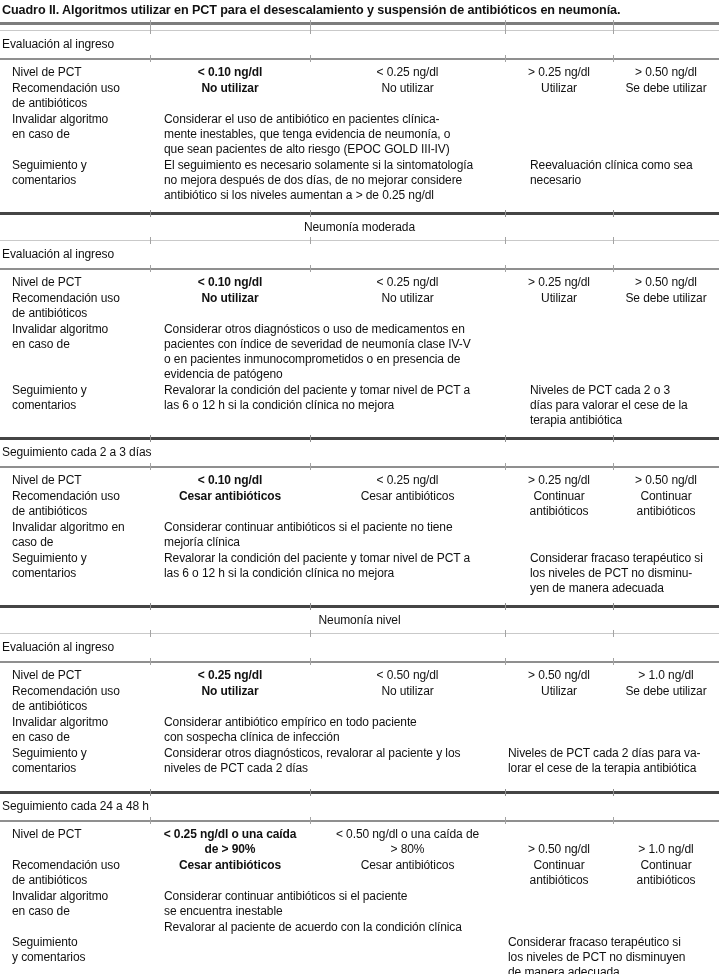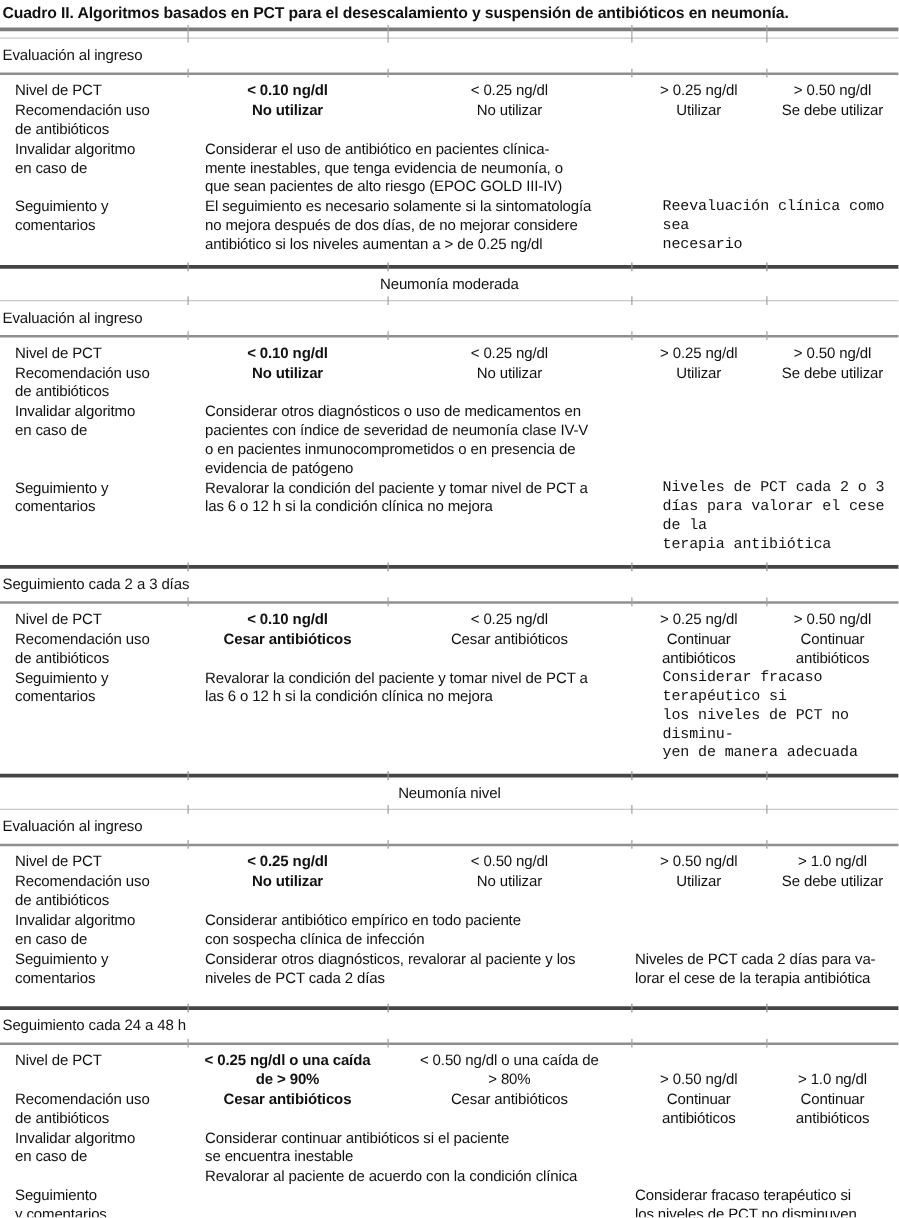--- a/index.html
+++ b/index.html
@@ -38,30 +38,30 @@
     margin-bottom:1px;
   }
   .cell{white-space:pre-line;}
   .lbl{grid-column:1;text-align:left;padding-left:12px;}
   .v1{grid-column:2;text-align:center;font-weight:bold;}
   .v2{grid-column:3;text-align:center;}
   .v3{grid-column:4;text-align:center;}
   .v4{grid-column:5;text-align:center;}
   .sp23{grid-column:2 / 4;text-align:left;padding-left:2px;margin-left:12px;}
   .sp45{grid-column:4 / 6;text-align:left;padding-left:3px;}
-  .indent{padding-left:25px;font-family:Liberation Mono, monospace;}
+  .indent{padding-left:25px;}
   .vb{align-self:end;}
   .pad-big{padding-bottom:12px;}
 </style>
 </head>
 <body>
 
 <div class="page">
 
-  <div class="caption cell">Cuadro II. Algoritmos basados en PCT para el desescalamiento y suspensión de antibióticos en neumonía.</div>
+  <div class="caption cell">Cuadro II. Algoritmos utilizar en PCT para el desescalamiento y suspensión de antibióticos en neumonía.</div>
   <div class="rule heavy-gray"></div>
 
   <div class="rule thin"></div>
   <div class="subhead cell">Evaluación al ingreso</div>
   <div class="rule mid"></div>
 
   <div class="block">
     <div class="row">
       <div class="cell lbl">Nivel de PCT</div>
       <div class="cell v1">&lt; 0.10 ng/dl</div>
@@ -151,20 +151,26 @@
     </div>
     <div class="row">
       <div class="cell lbl">Recomendación uso
 de antibióticos</div>
       <div class="cell v1">Cesar antibióticos</div>
       <div class="cell v2">Cesar antibióticos</div>
       <div class="cell v3">Continuar
 antibióticos</div>
       <div class="cell v4">Continuar
 antibióticos</div>
+    </div>
+    <div class="row">
+      <div class="cell lbl">Invalidar algoritmo en
+caso de</div>
+      <div class="cell sp23">Considerar continuar antibióticos si el paciente no tiene
+mejoría clínica</div>
     </div>
     <div class="row">
       <div class="cell lbl">Seguimiento y
 comentarios</div>
       <div class="cell sp23">Revalorar la condición del paciente y tomar nivel de PCT a
 las 6 o 12 h si la condición clínica no mejora</div>
       <div class="cell sp45 indent">Considerar fracaso terapéutico si
 los niveles de PCT no disminu-
 yen de manera adecuada</div>
     </div>

